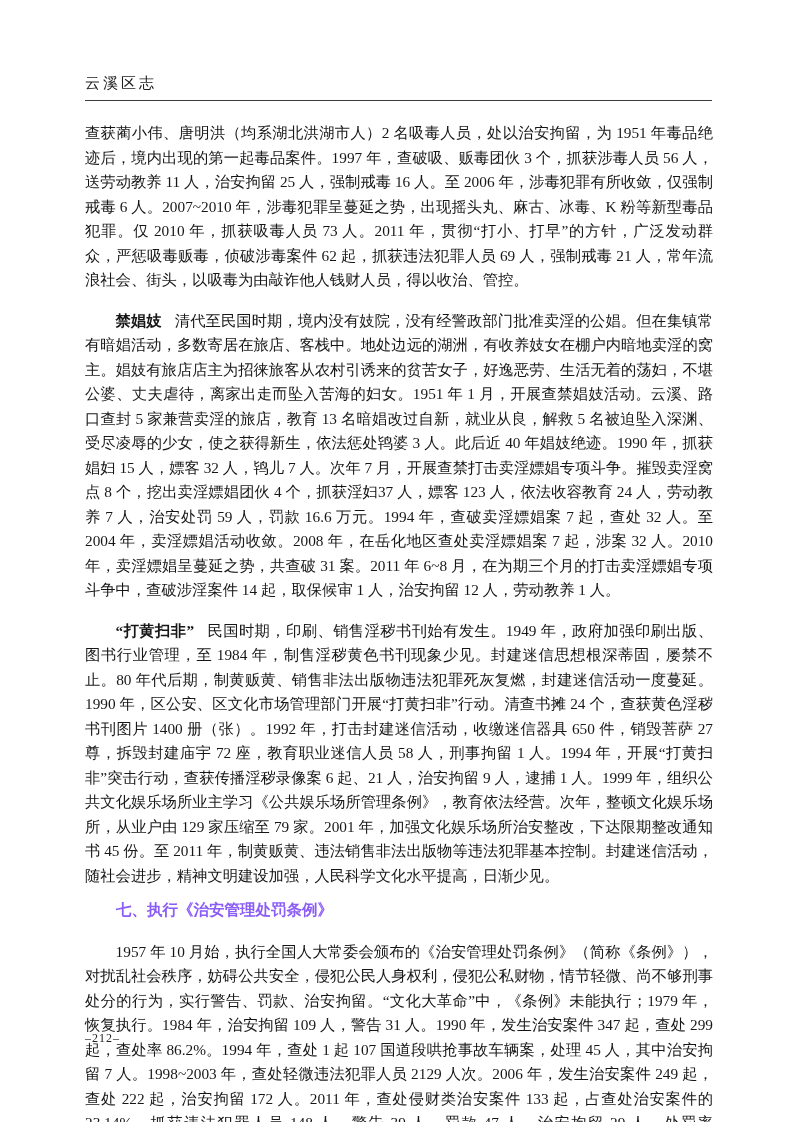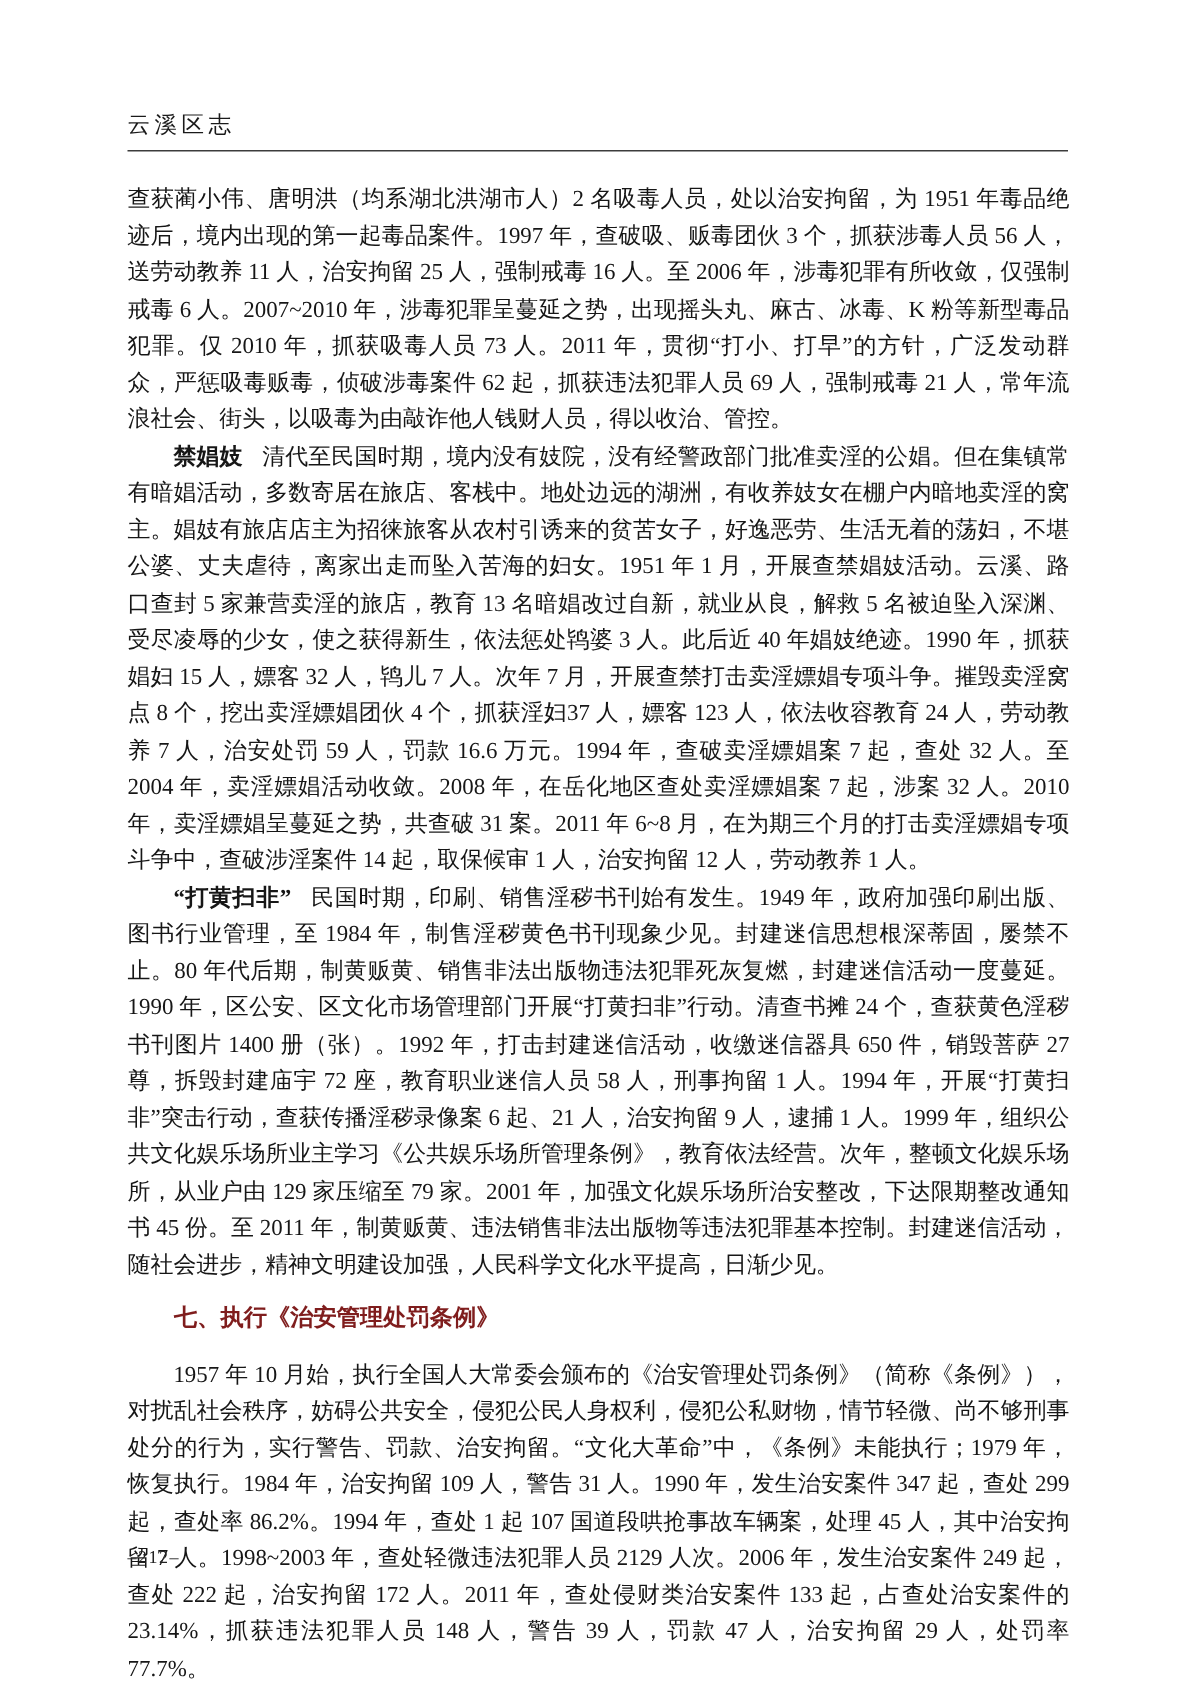--- a/index.html
+++ b/index.html
@@ -36,33 +36,33 @@
     position: absolute;
     top: 121px;
     left: 85px;
     width: 628px;
     font-size: 15.3px;
     line-height: 24.5px;
     text-align: justify;
     color: #161616;
   }
   .para { margin: 0; padding: 0; }
-  .para.indent { text-indent: 2em; }
+  .para.indent { text-indent: 2em; margin-top: 16px; }
   .lead {
     font-weight: bold;
     margin-right: 0.85em;
   }
   .section-heading {
     font-family: Liberation Mono, monospace;
     font-weight: bold;
     font-size: 15.5px;
     line-height: 24.5px;
     margin: 11px 0 13px 0;
     padding-left: 2em;
-    color: #7f1d1d;
+    color: #8b5cf6;
   }
   .page-footer {
     position: absolute;
     left: 85px;
     top: 1031px;
     font-size: 12px;
     color: #222222;
     letter-spacing: 1px;
   }
 </style>

